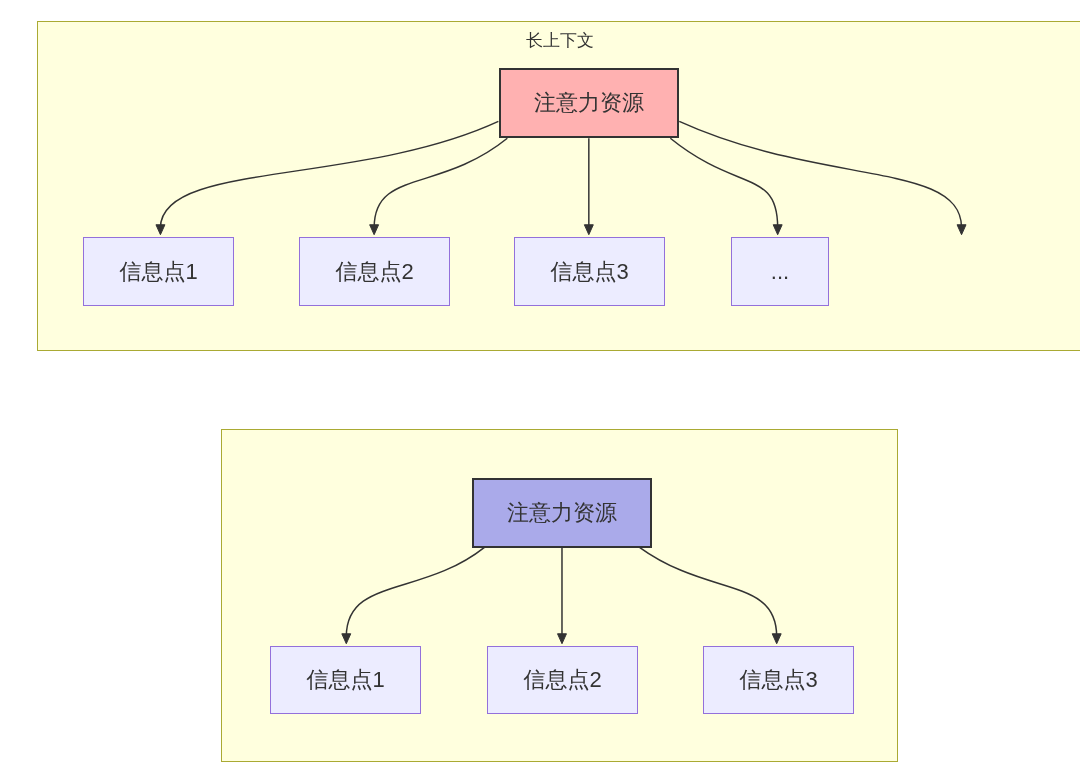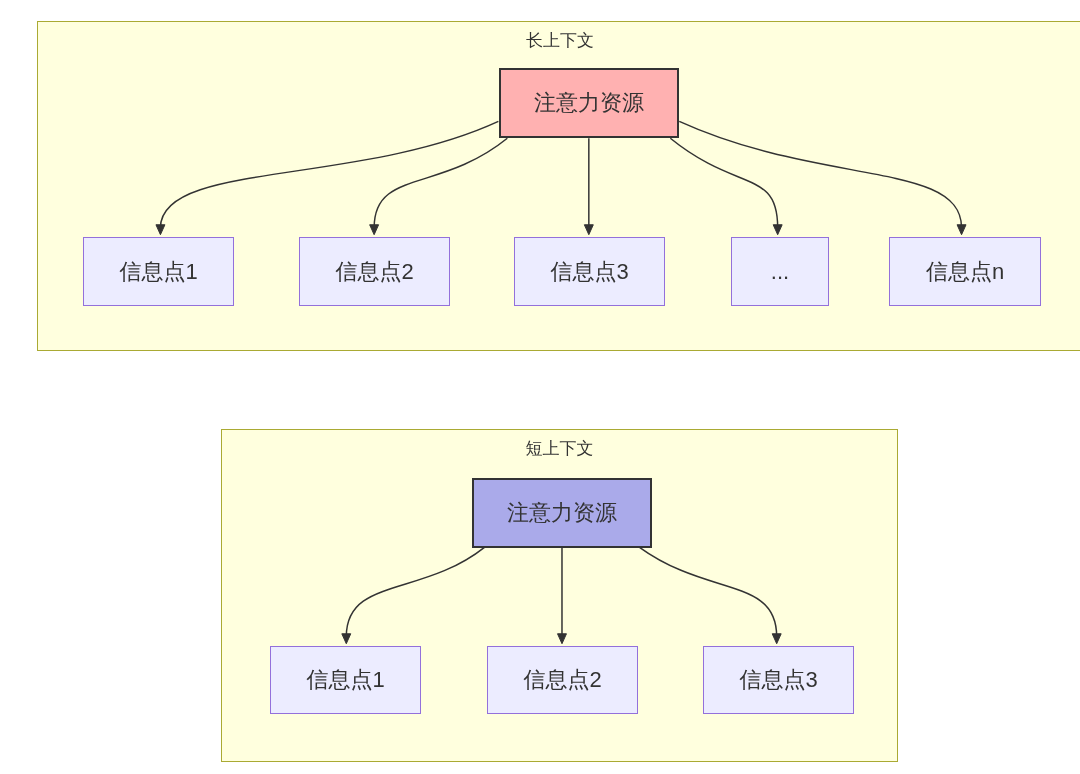--- a/index.html
+++ b/index.html
@@ -73,25 +73,23 @@
       <path class="edge" d="M643,100 C786,165 927,140 927,207"></path>
       <polygon class="arrow" points="922.5,204 931.5,204 927,214"></polygon>
     </svg>
 
     <div class="node attention attention-long">注意力资源</div>
 
     <div class="node info info-l1">信息点1</div>
     <div class="node info info-l2">信息点2</div>
     <div class="node info info-l3">信息点3</div>
     <div class="node info info-ld">...</div>
-    <div class="node info info-ln">信息点n</div>
   </div>
 
   <div class="panel panel-short">
-    <div class="panel-title">短上下文</div>
 
     <svg class="edges" viewBox="0 0 677 333">
       <path class="edge" d="M263,118 C200,168 124,148 124,208"></path>
       <polygon class="arrow" points="119.5,205 128.5,205 124,215"></polygon>
       <path class="edge" d="M341,118 L341,208"></path>
       <polygon class="arrow" points="336.5,205 345.5,205 341,215"></polygon>
       <path class="edge" d="M419,118 C488,168 557,148 557,208"></path>
       <polygon class="arrow" points="552.5,205 561.5,205 557,215"></polygon>
     </svg>
 

